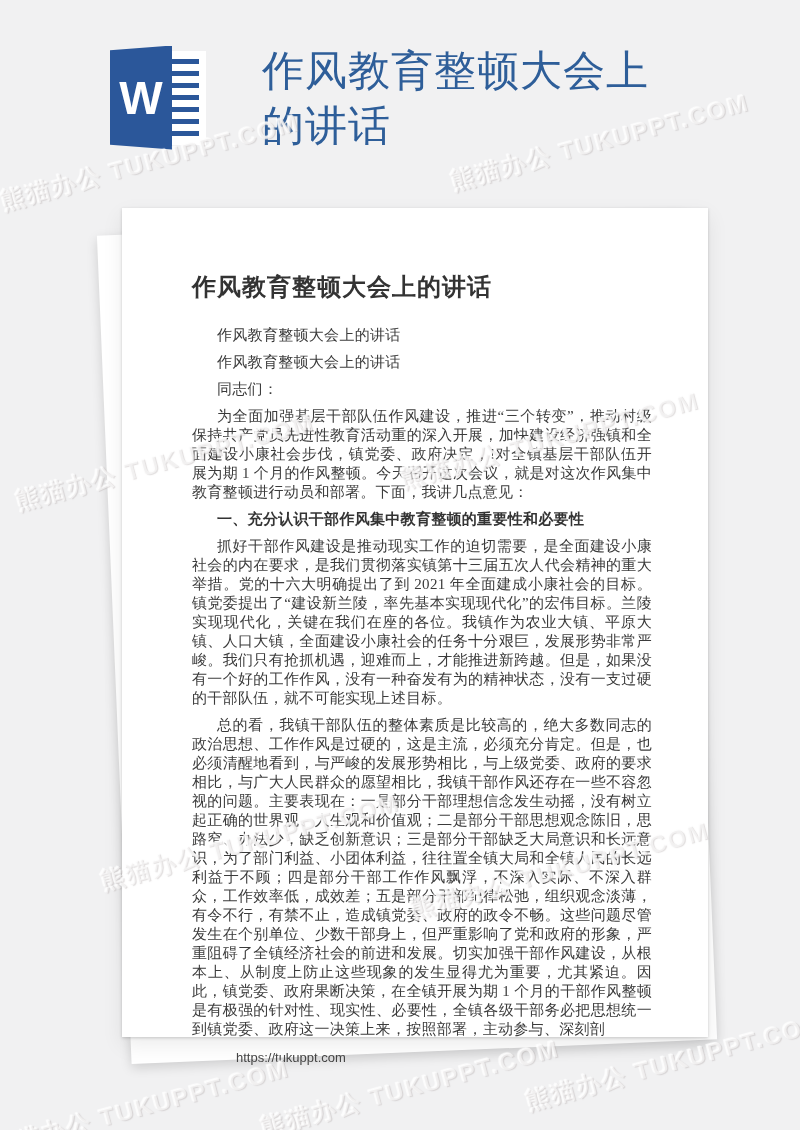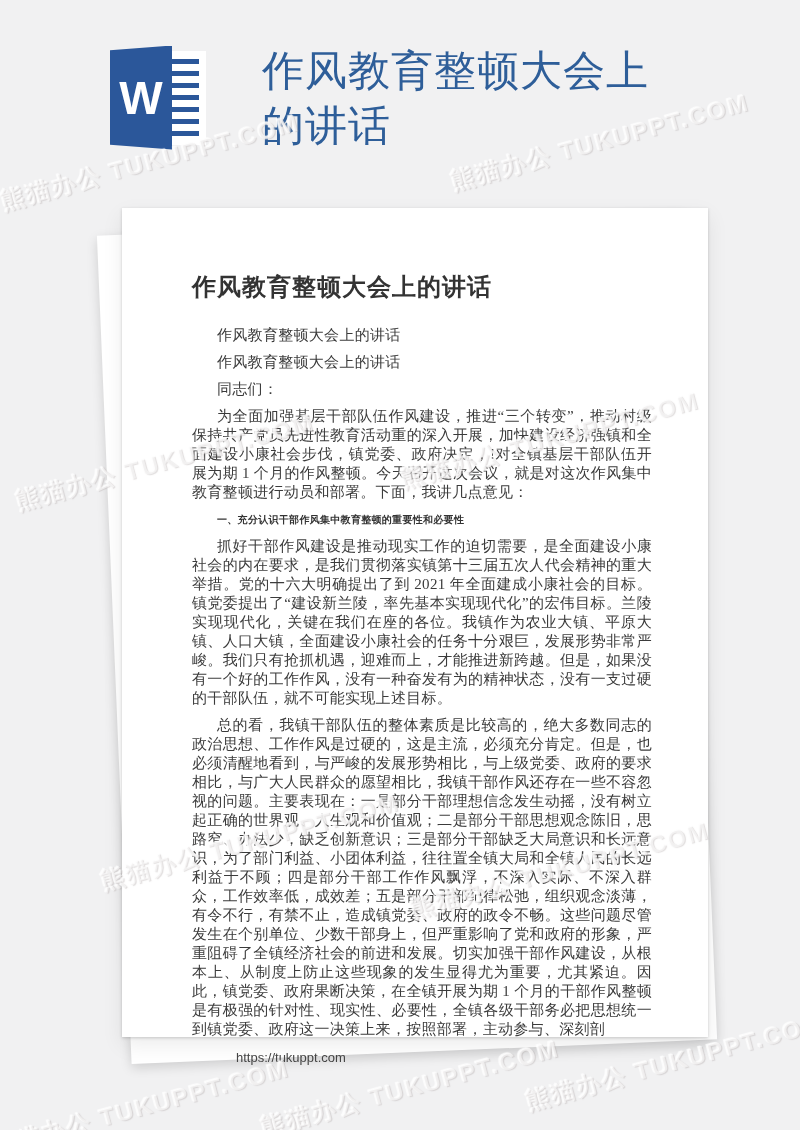--- a/index.html
+++ b/index.html
@@ -72,21 +72,21 @@
   }
   .doc-line{text-indent:25px;}
   .doc-para{
     text-indent:25px;
     text-align:justify;
     word-break:break-all;
     font-family:Liberation Serif, serif;
   }
   .doc-heading{
     margin:0 0 8px 0;
-    font-size:10px;line-height:19px;letter-spacing:0.3px;
+    font-size:15px;line-height:19px;letter-spacing:0.3px;
     font-weight:700;color:#333333;
     text-indent:25px;
   }
   .doc-footer{
     margin-top:12px;
     font-size:13px;line-height:14px;color:#444444;
     font-family:"Liberation Sans","DejaVu Sans",sans-serif;
     margin-left:44px;
   }
 

